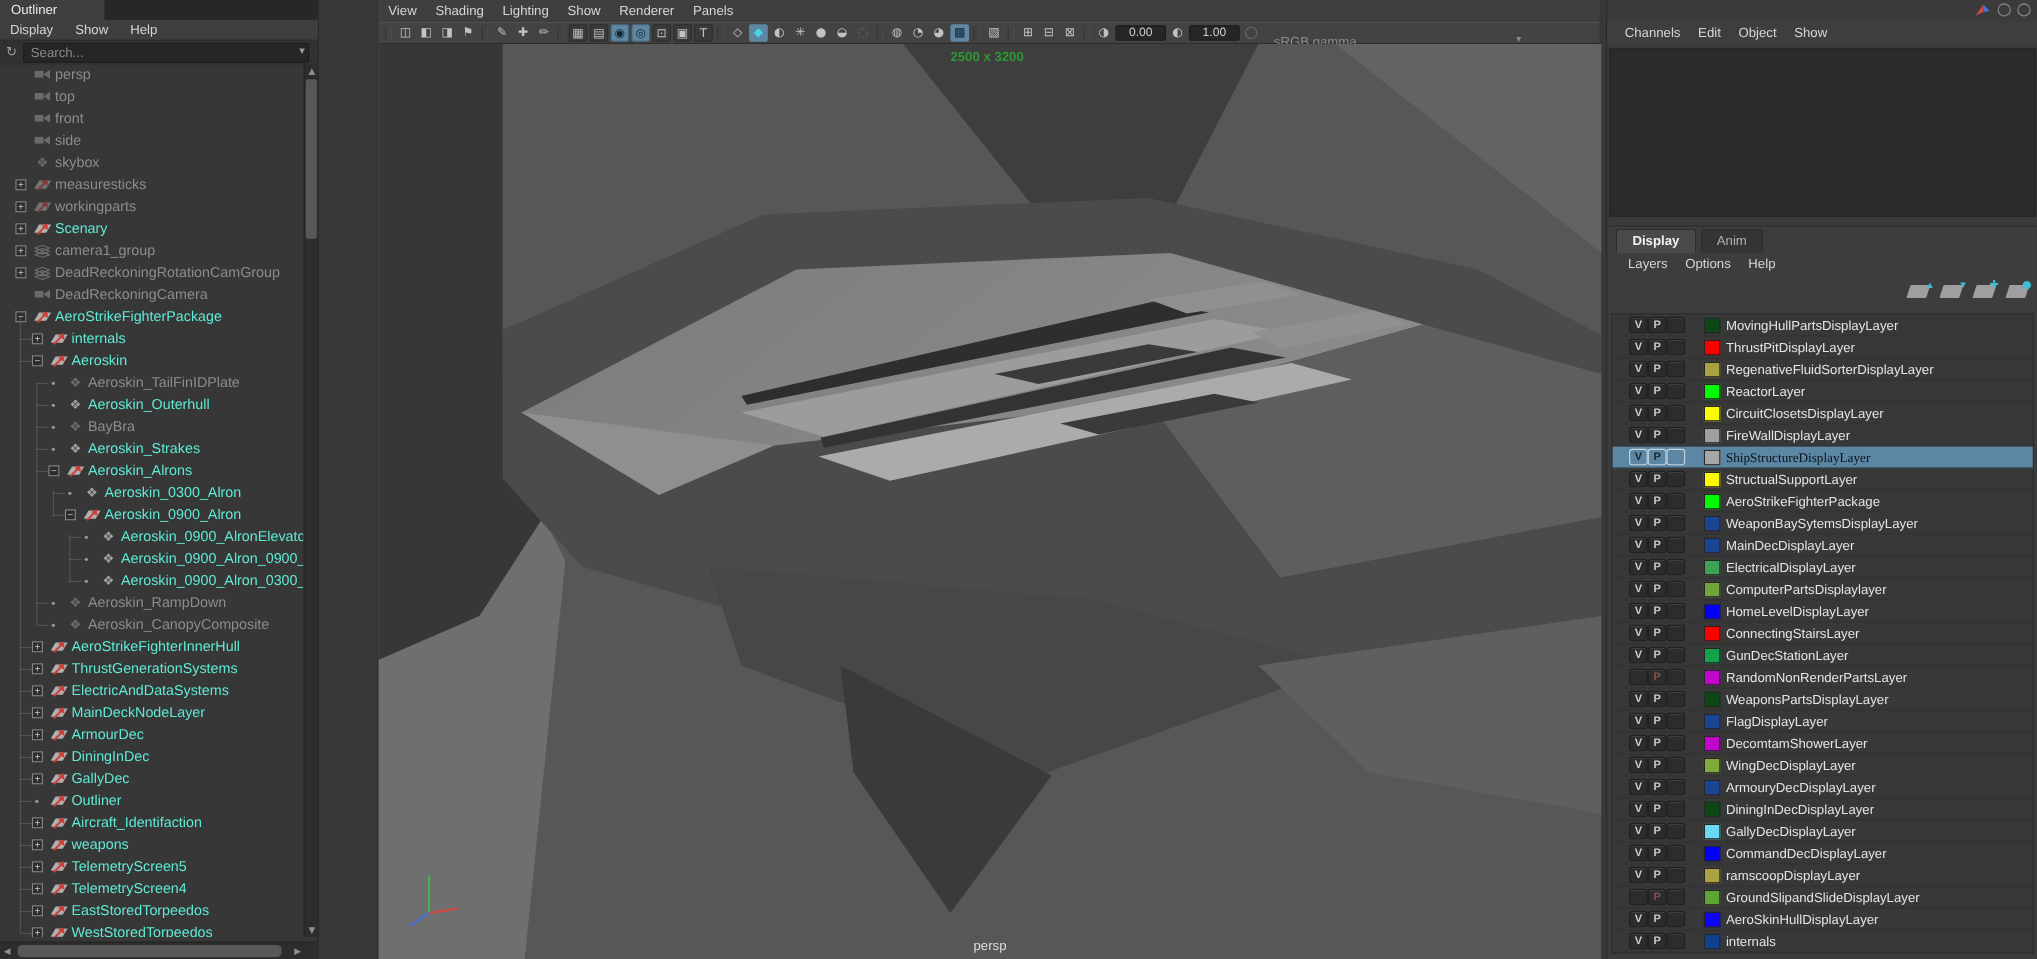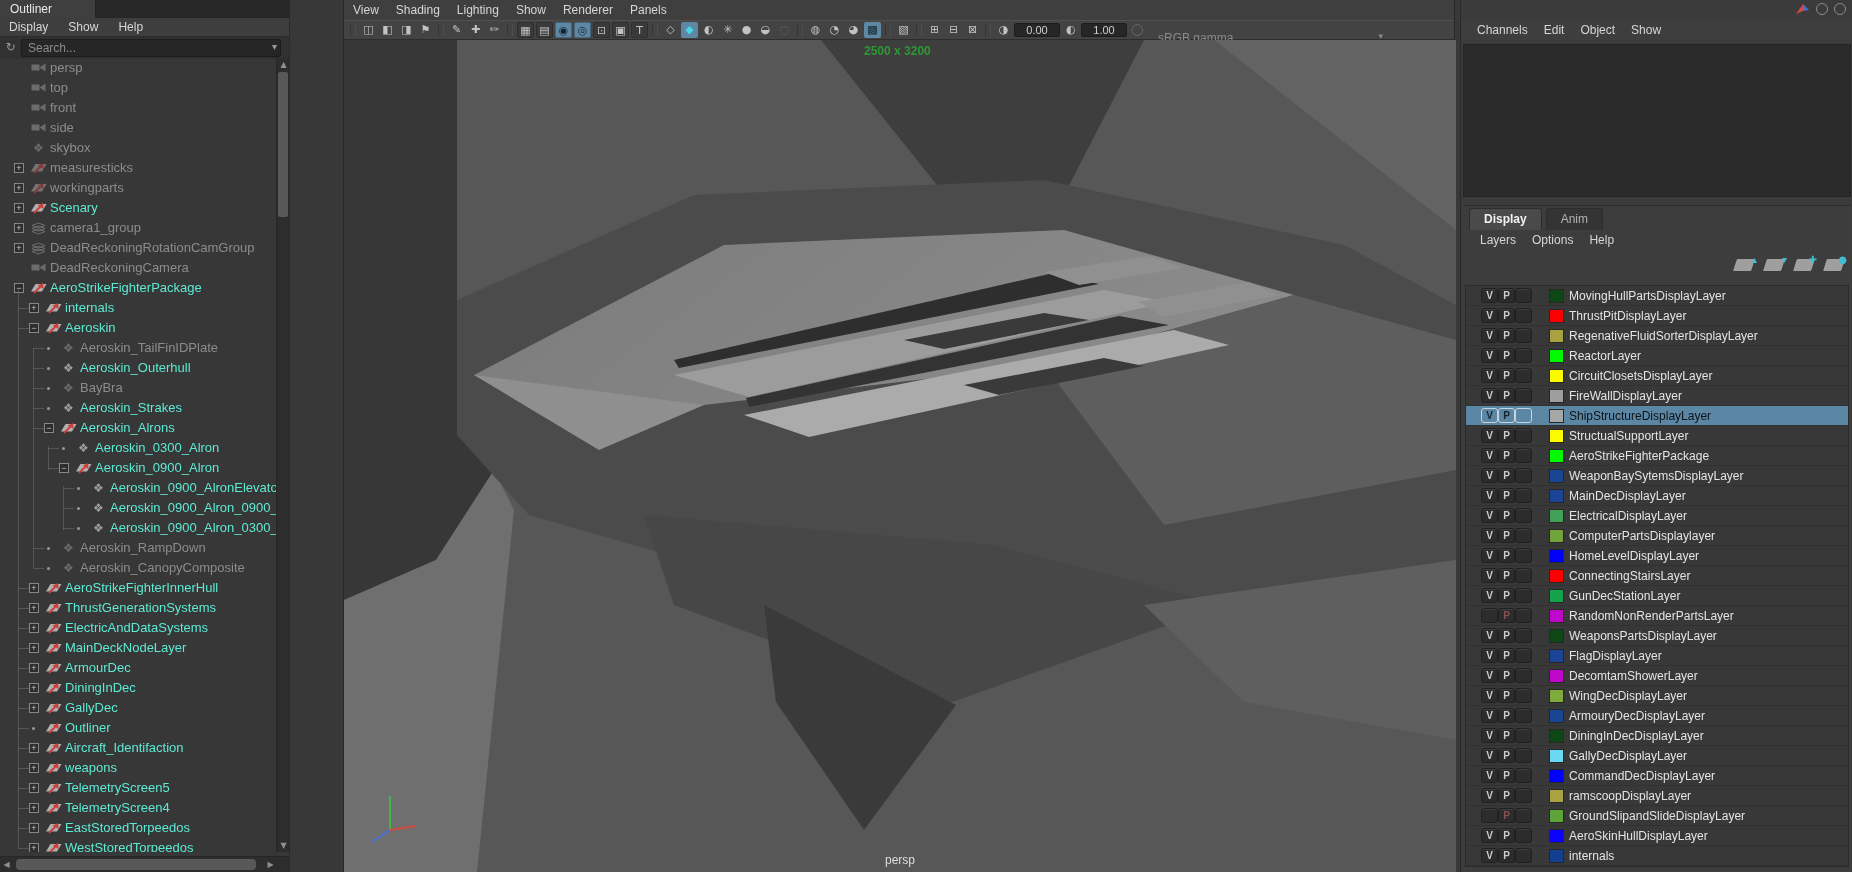--- a/index.html
+++ b/index.html
@@ -77,21 +77,21 @@
   .lrow { position:relative; height:20px; background:#383838; border-bottom:1px solid #313131; }
   .lbtn { position:absolute; top:2px; width:17px; height:15px; background:#2c2c2c; border:1px solid #202020;
     border-radius:3px; color:#cccccc; font-size:10px; font-weight:bold; text-align:center; line-height:14px;
     box-shadow: inset 0 1px 0 #3e3e3e; }
   .lbtn.bv { left:15px; } .lbtn.bp { left:32px; } .lbtn.bb { left:49px; }
   .lbtn.pdim { color:#8a5252; }
   .swatch { position:absolute; left:83px; top:3px; width:15px; height:14px; border:1px solid #262626; }
   .lname { position:absolute; left:103px; top:0; font-size:12px; line-height:20px; color:#e4e4e4; white-space:nowrap; }
   .lrow.sel { background:#5b87a5; }
   .lrow.sel .lbtn { background:transparent; border-color:#c7d4dc; color:#17242c; box-shadow:none; }
-  .lrow.sel .lname { color:#0d1317; }
+  .lrow.sel .lname { color:#0d1317;font-family:Liberation Serif, serif; }
 
   
   #cornericons { position:absolute; right:6px; top:2px; display:flex; gap:6px; align-items:center; }
   .ccirc { width:12px; height:12px; border:1px solid #8b8b8b; border-radius:50%; }
 </style>
 </head>
 <body>
 
 <div id="outliner">
   <div class="ol-title">

